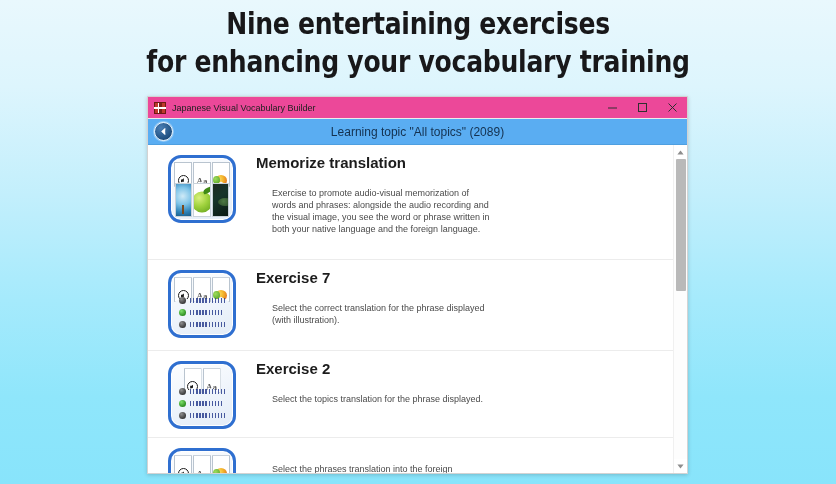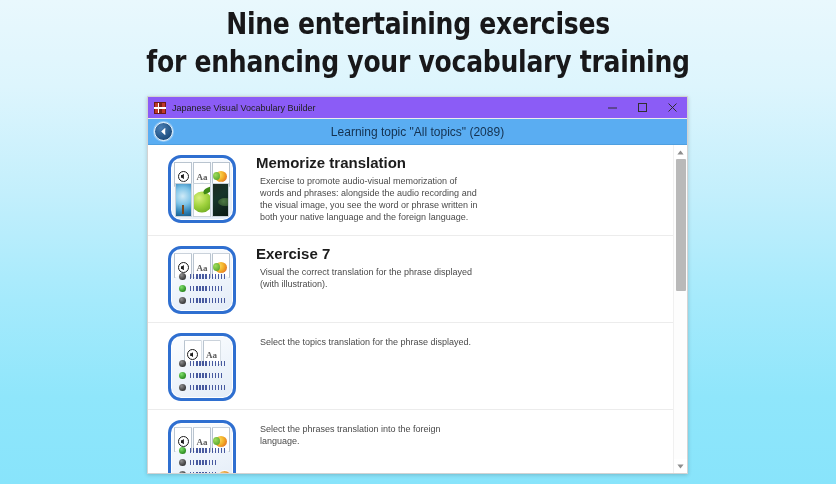--- a/index.html
+++ b/index.html
@@ -43,21 +43,21 @@
     background: #ffffff;
     border: 1px solid #d3d3d3;
     box-shadow: 0 1px 4px rgba(0,0,0,0.18);
     display: flex; flex-direction: column;
     overflow: hidden;
   }
 
   
   #titlebar {
     height: 22px; min-height: 22px;
-    background: #8b5cf6;
+    background: #ec4899;
     display: flex; align-items: center;
     border-bottom: 1px solid #ececec;
     position: relative;
   }
   #app-icon {
     width: 12px; height: 12px;
     margin-left: 6px; margin-right: 6px;
     position: relative; flex: none;
   }
   #app-icon .g {
@@ -151,21 +151,21 @@
     font-size: 15px;
     font-weight: bold;
     color: #1c1c1c;
     margin: 0 0 2px 0;
     font-family: "Liberation Sans", sans-serif;
   }
   .ex-desc {
     font-size: 9px;
     color: #4a4a4a;
     line-height: 1.34;
-    margin: 4px;
+    margin: 16px;
     max-width: 218px;
     font-family: "Liberation Sans", sans-serif;
   }
 
   
   .tile {
     width: 68px; height: 68px;
     border-radius: 13px;
     border: 3px solid #2f6fd0;
     background: linear-gradient(160deg, #fdfeff 0%, #eef4fb 55%, #e3ecf7 100%);
@@ -181,21 +181,21 @@
     top: 2px; left: 0; right: 0;
     display: flex; justify-content: center; gap: 1px;
     height: 26px;
   }
   .banners.two { gap: 1px; }
   .banner {
     width: 18px; height: 25px;
     background: #ffffff;
     border: 1px solid #b9c4cf;
     position: relative;
-    display: flex; align-items: center; justify-content: center;
+    display: flex; align-items: flex-end; justify-content: center;
     padding-top: 2px;
     clip-path: polygon(0 0, 100% 0, 100% 100%, 50% 78%, 0 100%);
   }
   .spk {
     width: 11px; height: 11px; border-radius: 50%;
     border: 1.3px solid #1b1b1b;
     position: relative; background: #fff; margin-top: 1px;
   }
   .spk::before {
     content:""; position: absolute; left: 2.2px; top: 2.2px;
@@ -406,21 +406,21 @@
                   <div class="ans">
                       <span class="bullet"></span>
                       <span class="squiggle s-long"></span>
                     </div>
                 </div>
               </div>
             </div>
           </div>
           <div class="ex-text">
             <p class="ex-title">Exercise 7</p>
-            <p class="ex-desc">Visual the correct translation for the phrase displayed (with illustration).</p>
+            <p class="ex-desc">Select the correct translation for the phrase displayed (with illustration).</p>
           </div>
         </div>
 
         <div class="ex-row">
           <div class="ex-icon-wrap">
             <div class="tile">
               <div class="tile-inner">
                 <div class="banners two">
                   <div class="banner">
                       <span class="spk"></span>
@@ -440,20 +440,21 @@
                     </div>
                   <div class="ans">
                       <span class="bullet"></span>
                       <span class="squiggle s-long"></span>
                     </div>
                 </div>
               </div>
             </div>
           </div>
           <div class="ex-text">
+            <p class="ex-title">Exercise 2</p>
             <p class="ex-desc">Select the topics translation for the phrase displayed.</p>
           </div>
         </div>
 
         <div class="ex-row">
           <div class="ex-icon-wrap">
             <div class="tile">
               <div class="tile-inner">
                 <div class="banners">
                   <div class="banner">

